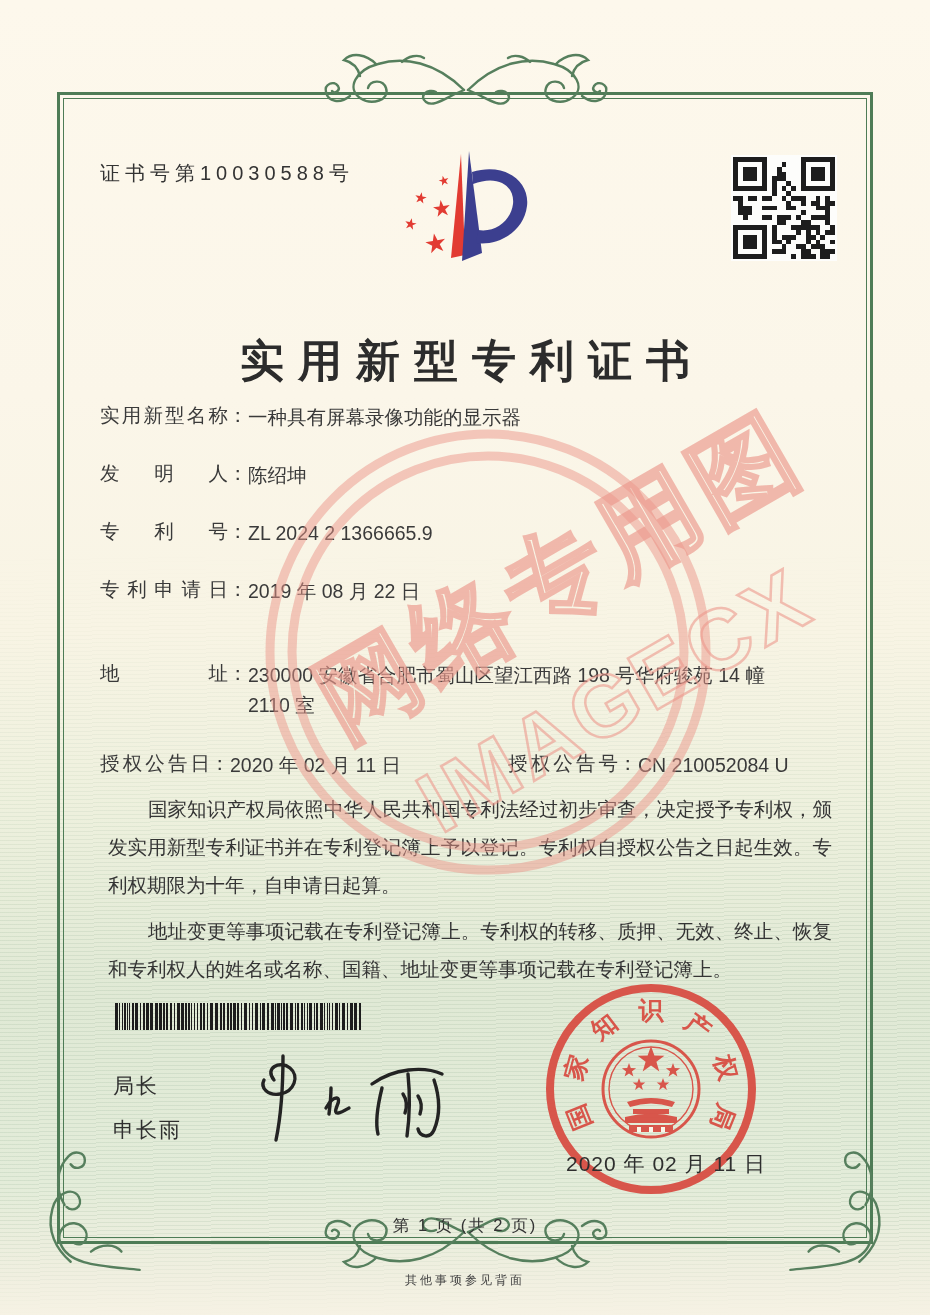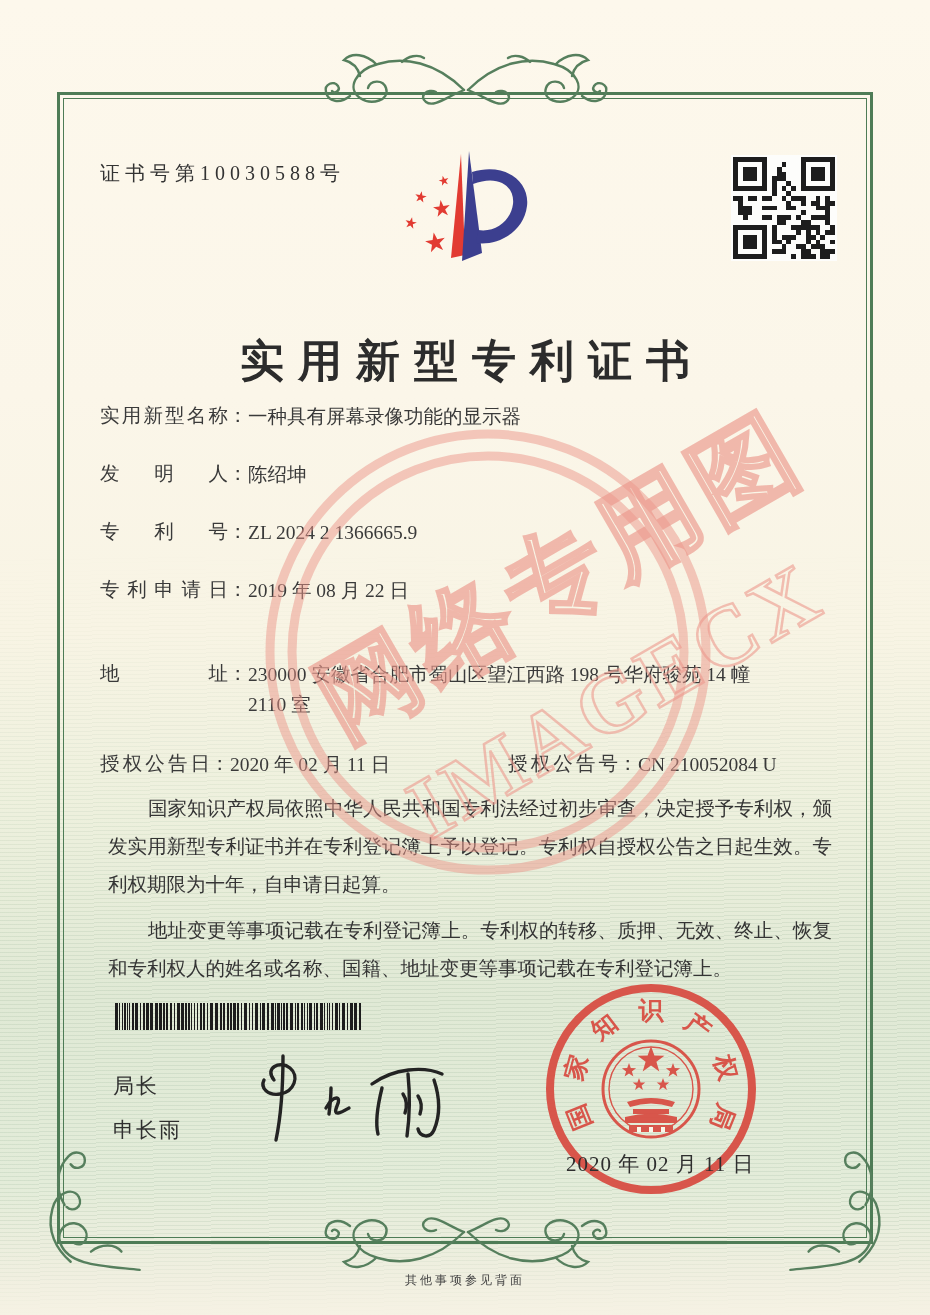--- a/index.html
+++ b/index.html
@@ -1,19 +1,19 @@
 <!DOCTYPE html>
 <html style="--border-green: #4e7c56; --seal-red: #d84a40; --logo-red: #e23b32;"><head>
 <meta charset="utf-8">
 <style>
   html,body{margin:0;padding:0;}
   body{width:930px;height:1315px;overflow:hidden;background:#f4efe0;}
   .page{
     position:relative;width:930px;height:1315px;overflow:hidden;
-    font-family:Liberation Serif, serif;color:#3a3a3a;
+    font-family:Liberation Sans, sans-serif;color:#3a3a3a;
     background:linear-gradient(180deg,#fdf8ec 0%,#fbf6e9 30%,#f8f4e4 48%,#edf0dd 62%,#e0e9d5 76%,#e3ecd9 90%,#f0efe0 97%,#f6f2e4 100%);
   }
   .waves{position:absolute;inset:0;pointer-events:none;
     background:repeating-linear-gradient(179deg,rgba(108,148,114,.13) 0 1px,transparent 1px 4px);
     -webkit-mask-image:linear-gradient(to bottom,transparent 0%,transparent 42%,#000 70%,#000 93%,transparent 100%);
             mask-image:linear-gradient(to bottom,transparent 0%,transparent 42%,#000 70%,#000 93%,transparent 100%);
   }
   .frame{position:absolute;left:57px;top:92px;width:810px;height:1146px;border:3px solid var(--border-green,#4e7c56);}
   .frame-inner{position:absolute;inset:3px;border:1px solid var(--border-green,#4e7c56);}
   .ornament{position:absolute;pointer-events:none;}
@@ -418,20 +418,21 @@
       <path d="M64,48 l1.6,4.4 4.7,.2 -3.7,2.8 1.3,4.5 -3.9-2.7 -3.9,2.7 1.3-4.5 -3.7-2.8 4.7-.2 Z" stroke="none"></path>
       <path d="M28,72 Q52,64 76,72 L73,77 Q52,70 31,77 Z" stroke="none"></path>
       <rect x="34" y="79" width="36" height="5" stroke="none"></rect>
       <path d="M26,87 Q52,80 78,87 L78,93 L26,93 Z" stroke="none"></path>
       <rect x="30" y="95" width="44" height="7" stroke="none"></rect>
       <path d="M38,97 h4 v5 h-4 Z M50,97 h4 v5 h-4 Z M62,97 h4 v5 h-4 Z" fill="#fdf8ec" stroke="none"></path>
     </svg>
   </div>
   <div class="seal-date">2020 年 02 月 11 日</div>
 
+  <div class="page-num">第 1 页 (共 2 页)</div>
   <div class="back-note">其他事项参见背面</div>
 
   <svg class="wm wm-circle" viewBox="0 0 460 460" fill="none">
     <circle cx="230" cy="230" r="218" stroke="rgba(235,150,138,.5)" stroke-width="9"></circle>
     <circle cx="230" cy="230" r="196" stroke="rgba(235,150,138,.5)" stroke-width="9"></circle>
   </svg>
   <div class="wm wm-cn">网络专用图</div>
   <div class="wm wm-en">IMAGECX</div>
 
 </div>

